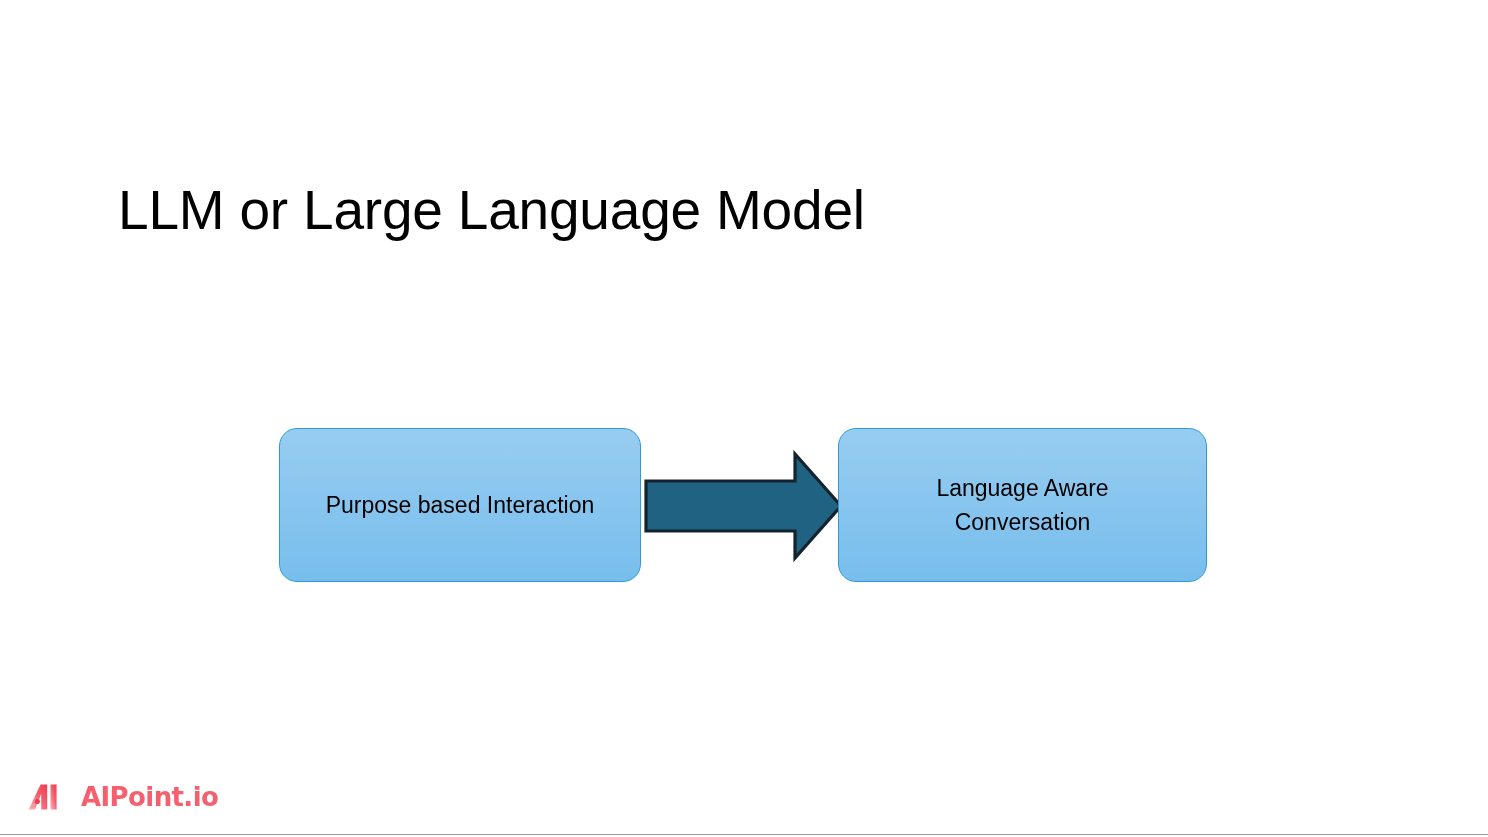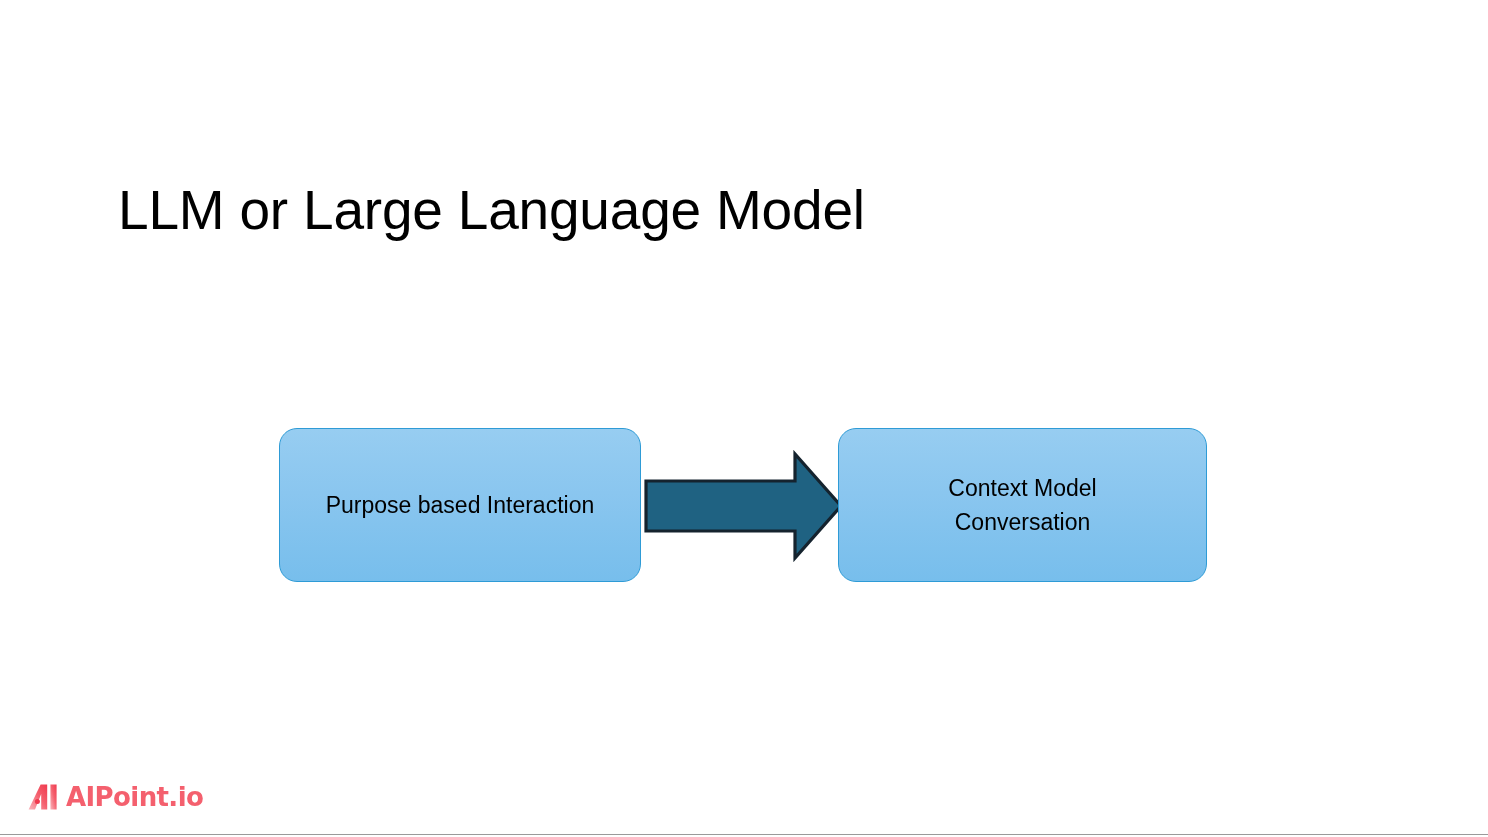--- a/index.html
+++ b/index.html
@@ -107,21 +107,21 @@
   }
 
   
   #brand-logo {
     position: absolute;
     left: 28px;
     top: 780px;
     height: 34px;
     display: flex;
     align-items: center;
-    gap: 1px;
+    gap: 16px;
   }
   #brand-logo-mark {
     display: block;
     width: 36px;
     height: 28px;
     margin-right: 1px;
   }
   #brand-logo-text {
     font-family: "DejaVu Sans", sans-serif;
     font-size: 26px;
@@ -142,21 +142,21 @@
 
     <div id="box-purpose" class="flow-box">
       <span class="flow-box-label">Purpose based Interaction</span>
     </div>
 
     <svg id="flow-arrow" viewBox="0 0 200 112" xmlns="http://www.w3.org/2000/svg">
       <polygon points="2,31 151,31 151,4 197,56 151,108 151,81 2,81" fill="#1F6282" stroke="#15232E" stroke-width="3.2" stroke-linejoin="miter"></polygon>
     </svg>
 
     <div id="box-context" class="flow-box">
-      <span class="flow-box-label">Context Model
+      <span class="flow-box-label">Language Aware
 Conversation</span>
     </div>
 
   </div>
 
   <div id="brand-logo">
     <svg id="brand-logo-mark" viewBox="0 0 36 28" xmlns="http://www.w3.org/2000/svg">
       <defs>
         <linearGradient id="aiGrad" x1="0" y1="1" x2="1" y2="0">
           <stop offset="0%" stop-color="#FAB6BC"></stop>

